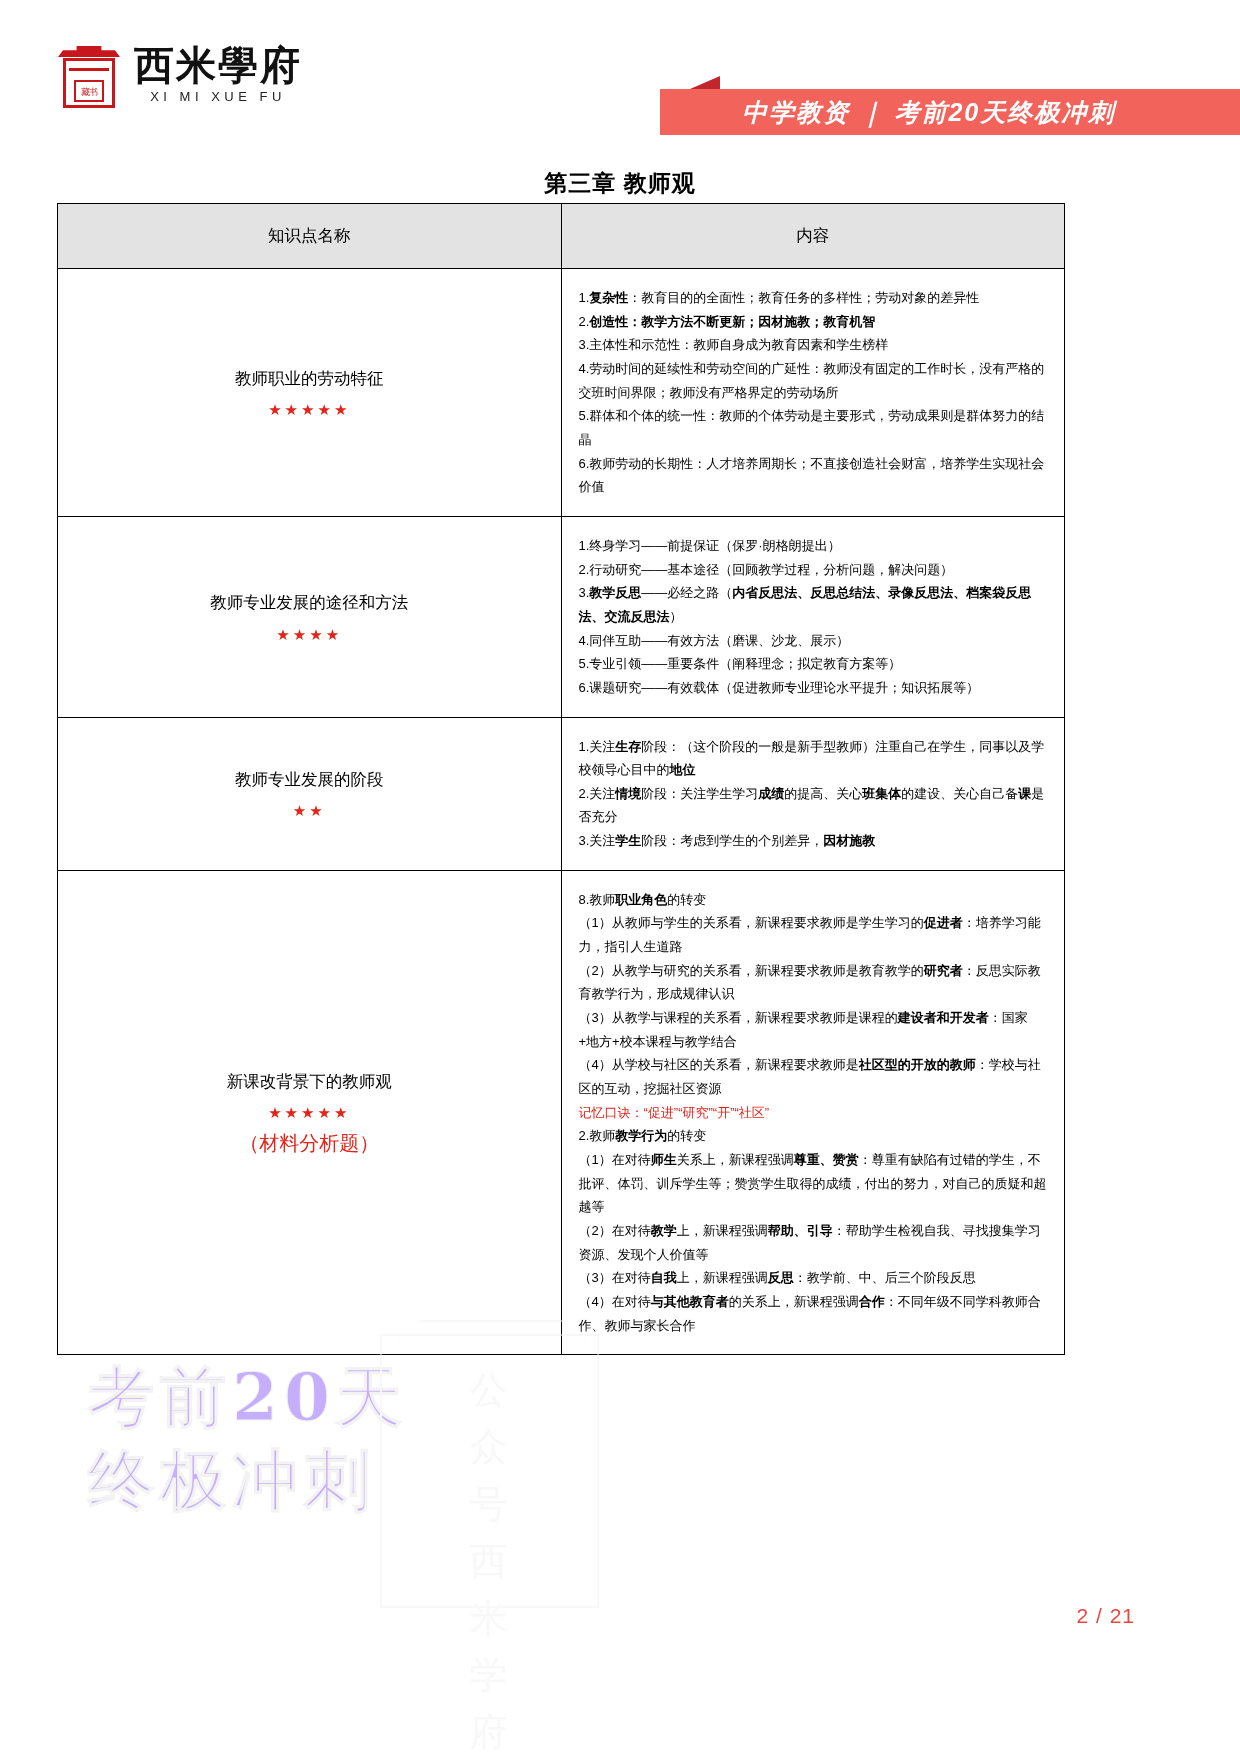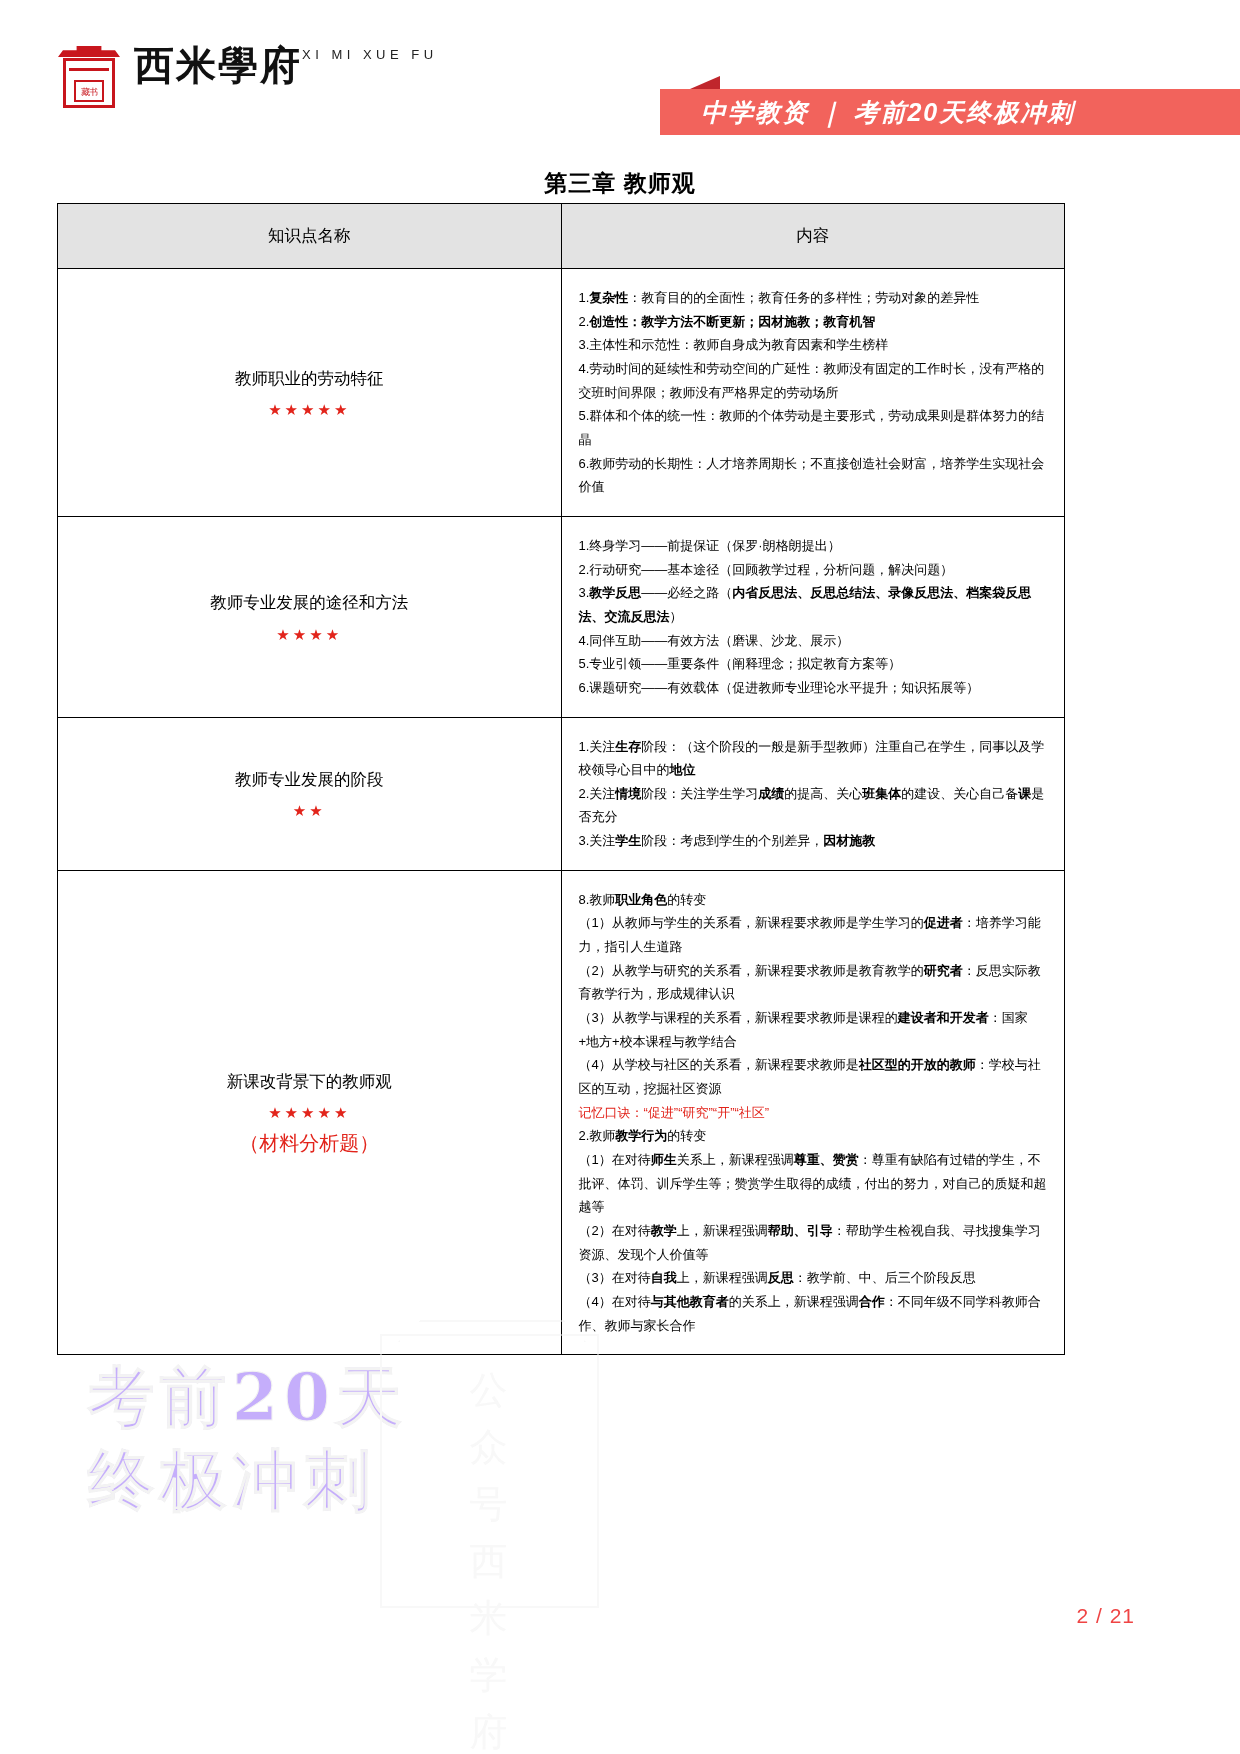--- a/index.html
+++ b/index.html
@@ -66,21 +66,21 @@
     top: 36px; left: 16px;
     width: 30px; height: 22px;
     border: 2px solid #c8161d;
     box-sizing: border-box;
     font-size: 9px;
     color: #c8161d;
     text-align: center;
     line-height: 20px;
     letter-spacing: -1px;
   }
-  .logo-text { display: flex; flex-direction: row; }
+  .logo-text { display: flex; flex-direction: column; }
   .logo-cn {
     font-family: "DejaVu Serif", "Liberation Serif", serif;
     font-size: 40px;
     font-weight: bold;
     color: #111;
     letter-spacing: 2px;
     line-height: 1.05;
   }
   .logo-en {
     font-size: 13px;
@@ -111,21 +111,21 @@
     background: #f2635c;
     display: flex;
     align-items: center;
   }
   .ribbon-text {
     color: #ffffff;
     font-size: 25px;
     font-weight: bold;
     font-style: italic;
     letter-spacing: 2px;
-    margin-left: 41px;
+    margin-left: 82px;
     white-space: nowrap;
   }
 
   
   .doc-title {
     position: absolute;
     top: 168px;
     left: 0;
     width: 1240px;
     text-align: center;

